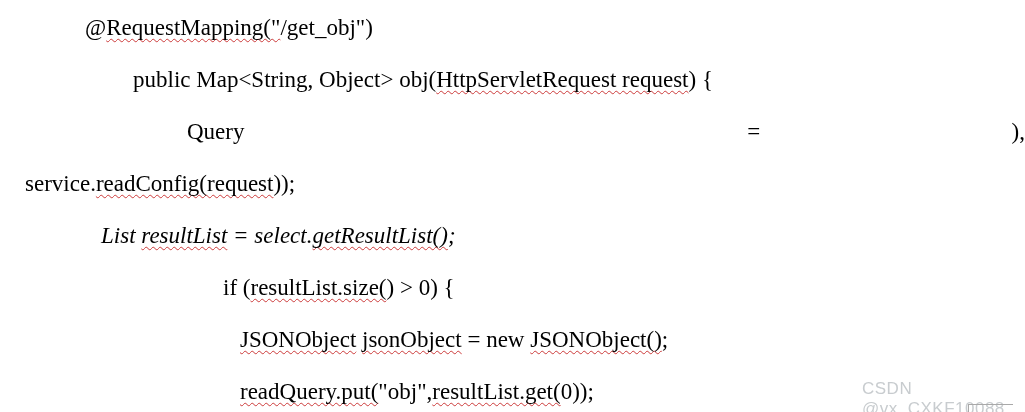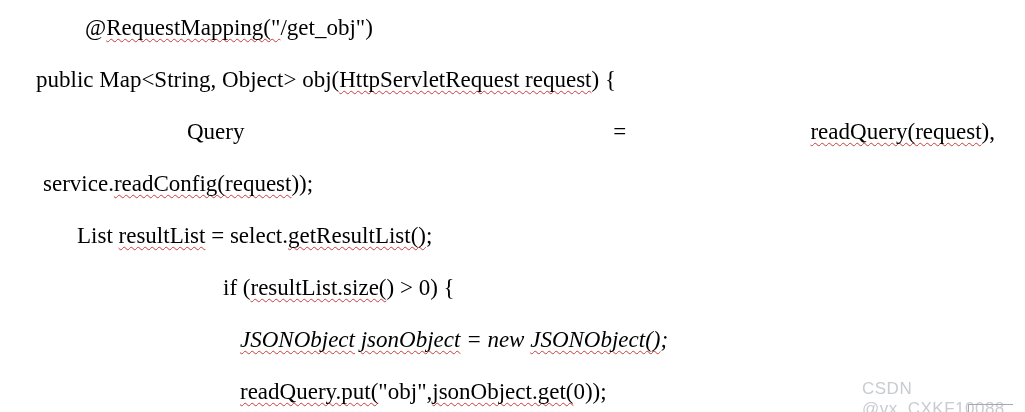--- a/index.html
+++ b/index.html
@@ -27,21 +27,20 @@
     font-size: 23px;
     color: var(--text-color, #000000);
     white-space: pre;
   }
   .line span {
     white-space: pre;
   }
   .line.justify {
     display: flex;
     align-items: flex-end;
-    padding-right: 30px;
   }
   .line.justify .gap {
     flex: 1 1 auto;
   }
   .sq {
     text-decoration-line: underline;
     text-decoration-style: wavy;
     text-decoration-color: var(--squiggle-color, #cc3b3b);
     text-decoration-thickness: 1px;
     text-underline-offset: 3px;
@@ -65,23 +64,23 @@
     border-top: 1px solid #a9a9a9;
     border-left: 1px solid #a9a9a9;
   }
 </style>
 </head>
 <body>
 
 <div class="page">
   <div class="code-lines" id="code-lines">
       <div class="line" style="padding-left: 85px;"><span>@</span><span class="sq">RequestMapping("</span><span>/get_obj")</span></div>
-      <div class="line" style=" margin-left: 36px;"><span>public Map&lt;String, Object&gt; obj(</span><span class="sq">HttpServletRequest request</span><span>) {</span></div>
-      <div class="line justify" style="padding-left: 187px;"><span>Query</span><span class="gap"></span><span class="gap"></span><span>=</span><span class="gap"></span><span class="sq">readQuery(request</span><span>),</span></div>
-      <div class="line" style="padding-left: 25px; margin-left: 18px;"><span>service.</span><span class="sq">readConfig(request</span><span>));</span></div>
-      <div class="line" style="padding-left: 77px;"><span>List </span><span class="sq">resultList</span><span> = select.</span><span class="sq">getResultList()</span><span>;</span></div>
+      <div class="line" style="padding-left: 133px;"><span>public Map&lt;String, Object&gt; obj(</span><span class="sq">HttpServletRequest request</span><span>) {</span></div>
+      <div class="line justify" style="padding-left: 187px;"><span>Query</span><span class="gap"></span><span class="gap"></span><span>=</span><span class="gap"></span><span>),</span></div>
+      <div class="line" style="padding-left: 25px;"><span>service.</span><span class="sq">readConfig(request</span><span>));</span></div>
+      <div class="line" style="padding-left: 101px; font-style: italic;"><span>List </span><span class="sq">resultList</span><span> = select.</span><span class="sq">getResultList()</span><span>;</span></div>
       <div class="line" style="padding-left: 187px; margin-left: 36px;"><span>if (</span><span class="sq">resultList.size(</span><span>) &gt; 0) {</span></div>
-      <div class="line" style="padding-left: 240px; font-style: italic;"><span class="sq">JSONObject</span><span> </span><span class="sq">jsonObject</span><span> = new </span><span class="sq">JSONObject()</span><span>;</span></div>
-      <div class="line" style="padding-left: 240px;"><span class="sq">readQuery.put(</span><span>"obj",</span><span class="sq">jsonObject.get(</span><span>0));</span></div>
+      <div class="line" style="padding-left: 240px;"><span class="sq">JSONObject</span><span> </span><span class="sq">jsonObject</span><span> = new </span><span class="sq">JSONObject()</span><span>;</span></div>
+      <div class="line" style="padding-left: 240px;"><span class="sq">readQuery.put(</span><span>"obj",</span><span class="sq">resultList.get(</span><span>0));</span></div>
     </div>
   <div class="watermark">CSDN @vx_CXKF10088</div>
   <div class="crop-corner"></div>
 </div>
 
 </body></html>

